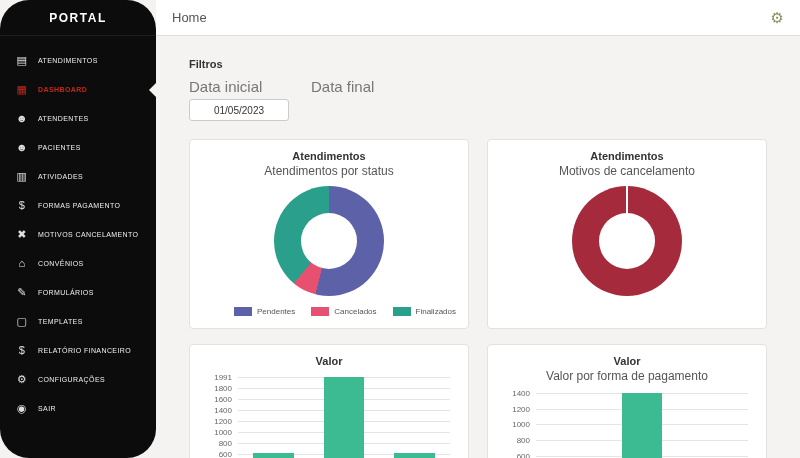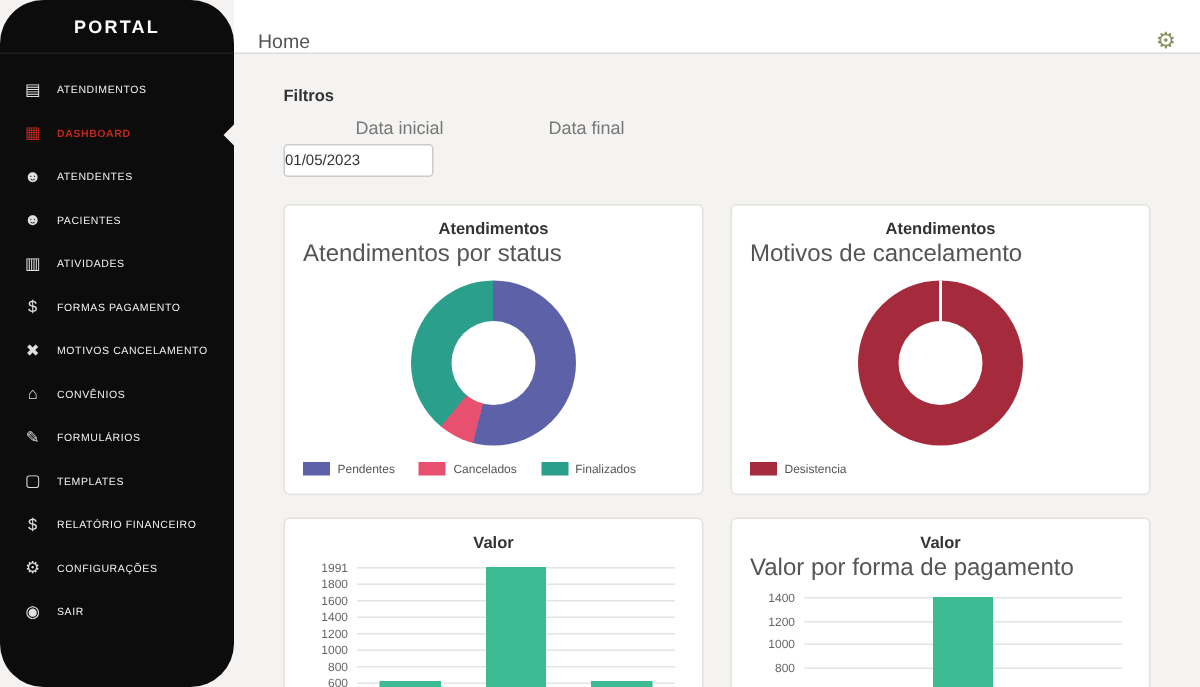--- a/index.html
+++ b/index.html
@@ -11,44 +11,44 @@
   .sidebar { width:156px; flex-shrink:0; background:#0c0c0c; color:#fff; display:flex; flex-direction:column;border-radius:29px; }
   .brand { height:36px; line-height:36px; text-align:center; font-size:12px; font-weight:bold; letter-spacing:1.5px; color:#fff; border-bottom:1px solid #1d1d1d; }
   nav { padding-top:10px; }
   .nav-item { position:relative; height:29px; display:flex; align-items:center; gap:9px; padding:0 0 0 15px; font-size:7px; letter-spacing:.4px; color:#f0f0f0; cursor:pointer; white-space:nowrap; }
   .nav-item .icon { width:14px; font-size:11px; line-height:1; text-align:center; color:#e0e0e0; }
   .nav-item.active, .nav-item.active .icon { color:#c0281e; font-weight:bold; }
   .nav-item.active::after { content:""; position:absolute; right:0; top:50%; margin-top:-7px; border-top:7px solid transparent; border-bottom:7px solid transparent; border-right:7px solid #f4f3f1; }
 
   
   .main { flex:1; display:flex; flex-direction:column; min-width:0; }
-  .topbar { height:36px; flex-shrink:0; background:#fff; border-bottom:1px solid #ddd; display:flex; align-items:flex-end; justify-content:space-between; padding:0 16px; }
+  .topbar { height:36px; flex-shrink:0; background:#fff; border-bottom:1px solid #ddd; display:flex; align-items:center; justify-content:space-between; padding:0 16px; }
   .page-title { font-size:13px; color:#555; }
   .gear { font-size:15px; color:#8c9065; cursor:pointer; line-height:1; }
 
   .content { flex:1; padding:22px 33px; overflow:hidden; }
 
   
   .filters-title { font-size:11px; color:#333; margin-bottom:8px;font-weight:bold; }
   .filter-fields { display:flex; gap:22px; margin-bottom:18px; }
-  .field label { display:block; font-size:12px; color:#777; margin-bottom:4px;margin-left:48px; }
-  .field input { width:100px; height:22px; text-align:left; font-size:10px; color:#333; border:1px solid #ccc; border-radius:3px; background:#fff; }
+  .field label { display:block; font-size:15px; color:#777; margin-bottom:4px; }
+  .field input { width:100px; height:22px; text-align:center; font-size:10px; color:#333; border:1px solid #ccc; border-radius:3px; background:#fff; }
 
   
   .cards { display:grid; grid-template-columns:1fr 1fr; gap:15px 18px; }
   .card { background:#fff; border:1px solid #e3e2de; border-radius:4px; padding:10px 12px 12px; }
   .card-title { text-align:center; font-size:11px; font-weight:bold; color:#333; }
-  .card-subtitle { text-align:left; font-size:16px; color:#555; margin:2px 0 8px; }
+  .card-subtitle { text-align:center; font-size:12px; color:#555; margin:2px 0 8px; }
 
   
   .donut-wrap { display:flex; justify-content:center; margin-top:4px; }
   .donut { position:relative; width:110px; height:110px; border-radius:50%; }
   .donut-hole { position:absolute; inset:27px; border-radius:50%; background:#fff; }
   .donut-seam { position:absolute; left:50%; top:0; width:2px; height:28px; margin-left:-1px; background:#fff; }
-  .legend { display:flex; justify-content:flex-start; gap:16px; margin-top:11px; }
+  .legend { display:flex; justify-content:flex-end; gap:16px; margin-top:11px; }
   .legend-item { display:flex; align-items:center; gap:5px; font-size:8px; color:#555; cursor:pointer; }
   .swatch { width:18px; height:9px; display:inline-block; }
 
   
   .bar-chart { position:relative; height:110px; margin:10px 6px 4px 36px; }
   .gridline { position:absolute; left:0; right:0; height:1px; background:#e4e4e4; }
   .ytick { position:absolute; left:-34px; width:28px; text-align:right; font-size:8px; color:#666; }
   .bar { position:absolute; bottom:0; background:#3cba92; }
 </style>
 </head>
@@ -158,26 +158,20 @@
               </div>
             </div>
           </div>
           <div class="card">
             <div class="card-title">Atendimentos</div>
             <div class="card-subtitle">Motivos de cancelamento</div>
             <div class="donut-wrap">
               <div class="donut" style="background: conic-gradient(rgb(165, 42, 60) 0%, rgb(165, 42, 60) 100%);">
                 <div class="donut-hole"></div>
                 <div class="donut-seam"></div>
-              </div>
-            </div>
-            <div class="legend">
-              <div class="legend-item">
-                <span class="swatch" style="background: rgb(165, 42, 60);"></span>
-                <span>Desistencia</span>
               </div>
             </div>
           </div>
           <div class="card">
             <div class="card-title">Valor</div>
             <div class="bar-chart">
               <div class="gridline" style="top: 0px;"></div>
               <div class="ytick" style="top: -4px;">1991</div>
               <div class="gridline" style="top: 11px;"></div>
               <div class="ytick" style="top: 7px;">1800</div>

